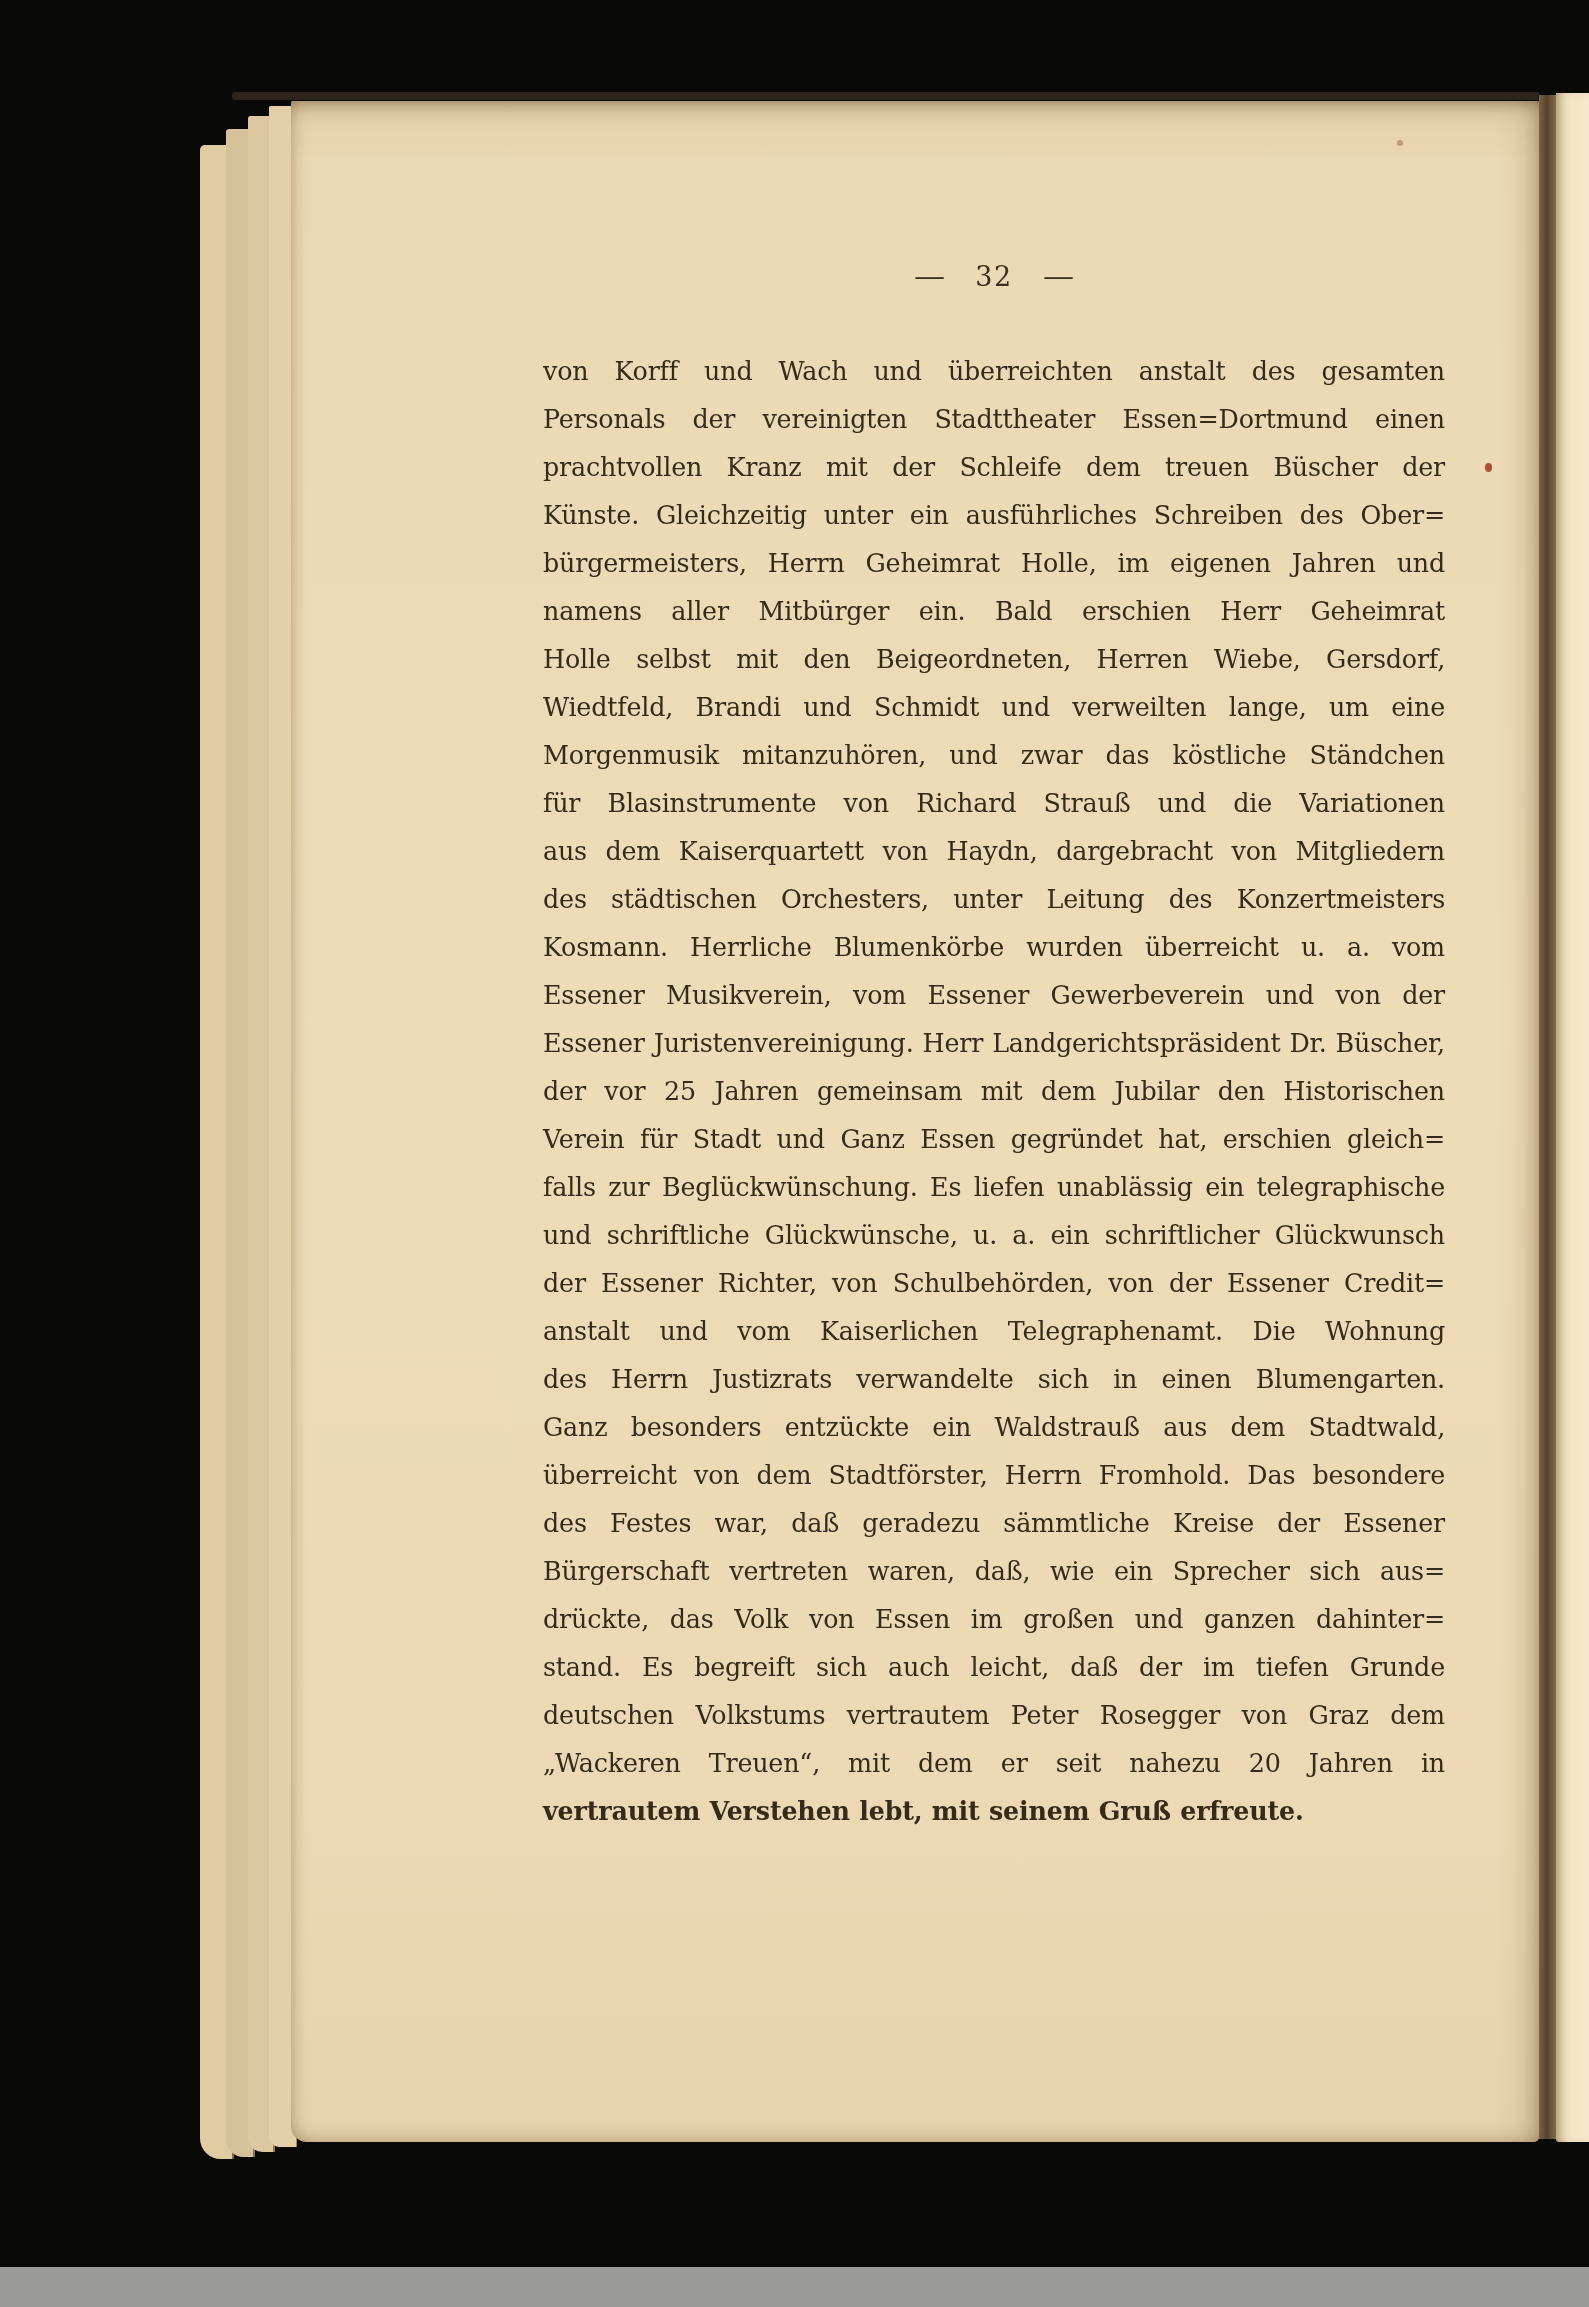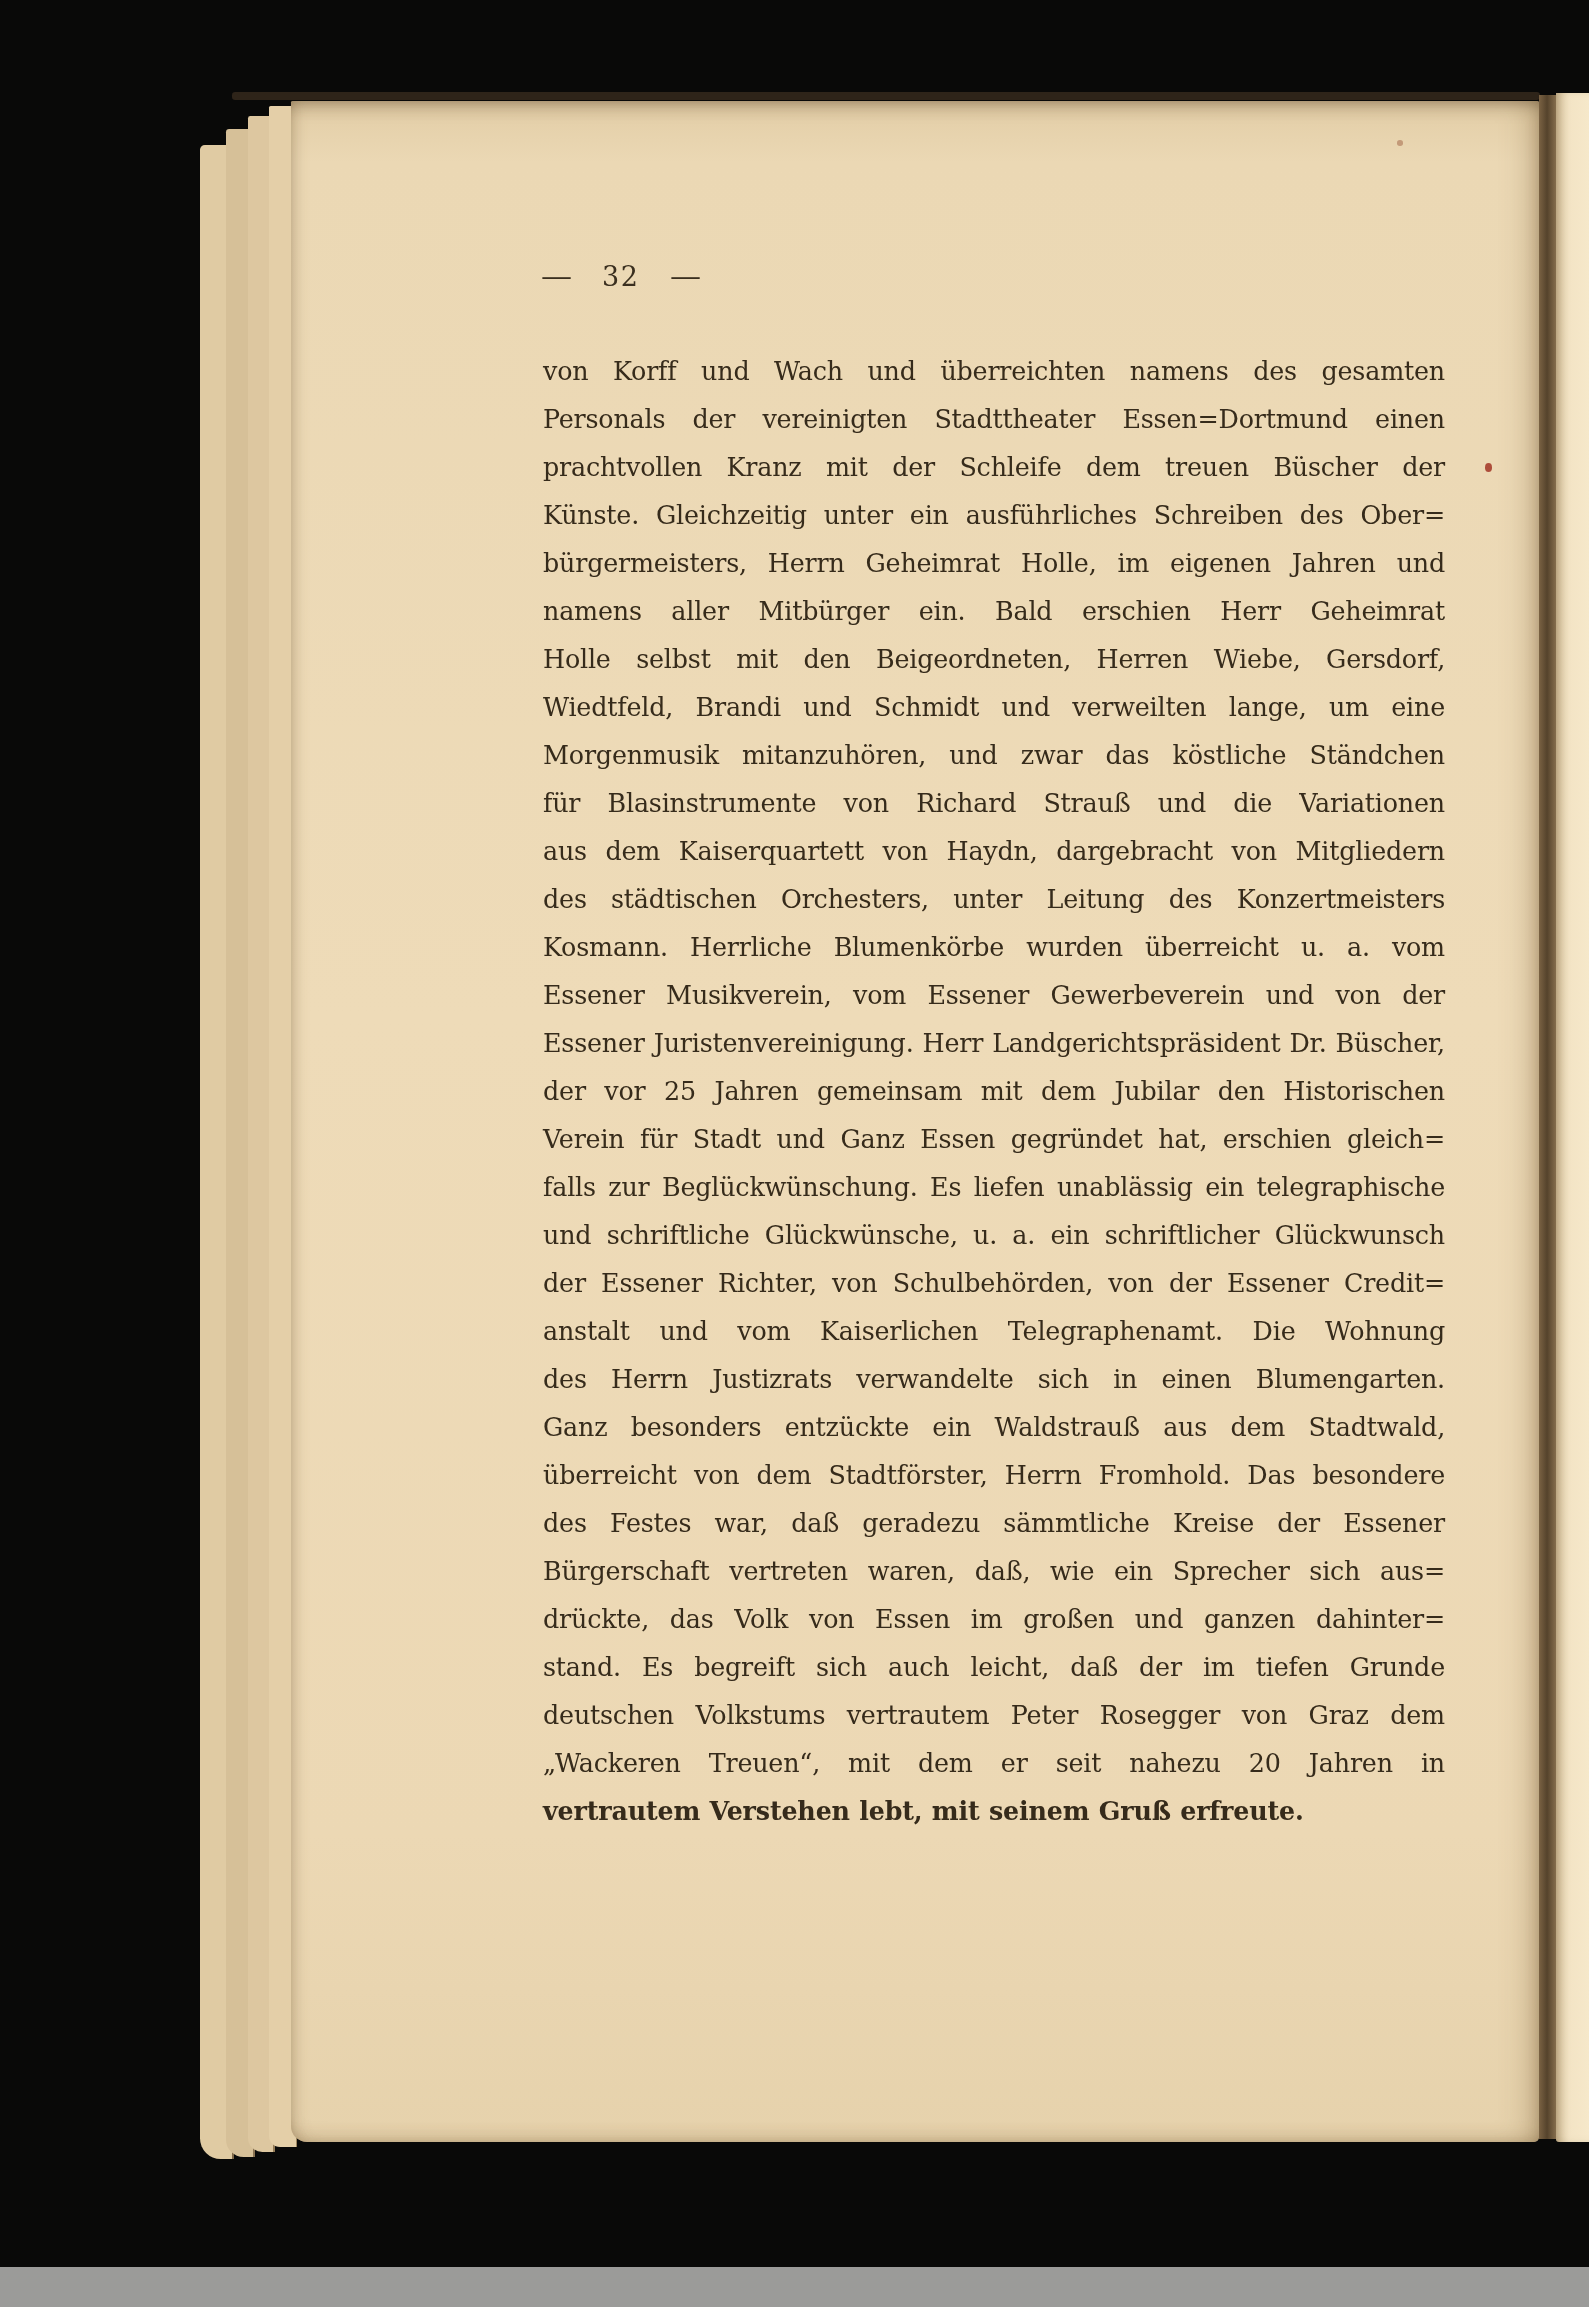--- a/index.html
+++ b/index.html
@@ -49,21 +49,21 @@
   .sliver{
     position:absolute;left:1556px;top:93px;width:33px;height:2049px;
     background:linear-gradient(90deg,#e3d0ab 0%,#f3e4c5 40%,#f6e8ca 100%);
     box-shadow:inset 8px 0 11px -6.4px rgba(110,85,50,.55);
     border-radius:0 0 0 3.2px;
   }
 
   
   .folio{
     position:absolute;left:543px;top:259px;width:902px;
-    color:#3a2f1f;font-size:27px;line-height:35px;
+    text-align:center;color:#3a2f1f;font-size:27px;line-height:35px;
   }
   .folio .num{display:inline-block;margin:0 32px;letter-spacing:1.6px;}
   .folio .dash{display:inline-block;transform:scaleX(1.15);}
 
   
   .textblock{
     position:absolute;left:543px;top:347px;width:902px;
     color:#362b1b;
   }
   .line{
@@ -107,21 +107,21 @@
   <div class="sliver"></div>
 
   <div class="speck-brown"></div>
   <div class="speck-red"></div>
 
   <div class="folio">
     <span class="dash">—</span><span class="num">32</span><span class="dash">—</span>
   </div>
 
   <div class="textblock">
-    <div class="line">von Korff und Wach und überreichten namens des gesamten</div>
+    <div class="line">von Korff und Wach und überreichten anstalt des gesamten</div>
     <div class="line">Personals der vereinigten Stadttheater Essen=Dortmund einen</div>
     <div class="line">prachtvollen Kranz mit der Schleife dem treuen Büscher der</div>
     <div class="line">Künste. Gleichzeitig unter ein ausführliches Schreiben des Ober=</div>
     <div class="line">bürgermeisters, Herrn Geheimrat Holle, im eigenen Jahren und</div>
     <div class="line">namens aller Mitbürger ein. Bald erschien Herr Geheimrat</div>
     <div class="line">Holle selbst mit den Beigeordneten, Herren Wiebe, Gersdorf,</div>
     <div class="line">Wiedtfeld, Brandi und Schmidt und verweilten lange, um eine</div>
     <div class="line">Morgenmusik mitanzuhören, und zwar das köstliche Ständchen</div>
     <div class="line">für Blasinstrumente von Richard Strauß und die Variationen</div>
     <div class="line">aus dem Kaiserquartett von Haydn, dargebracht von Mitgliedern</div>

